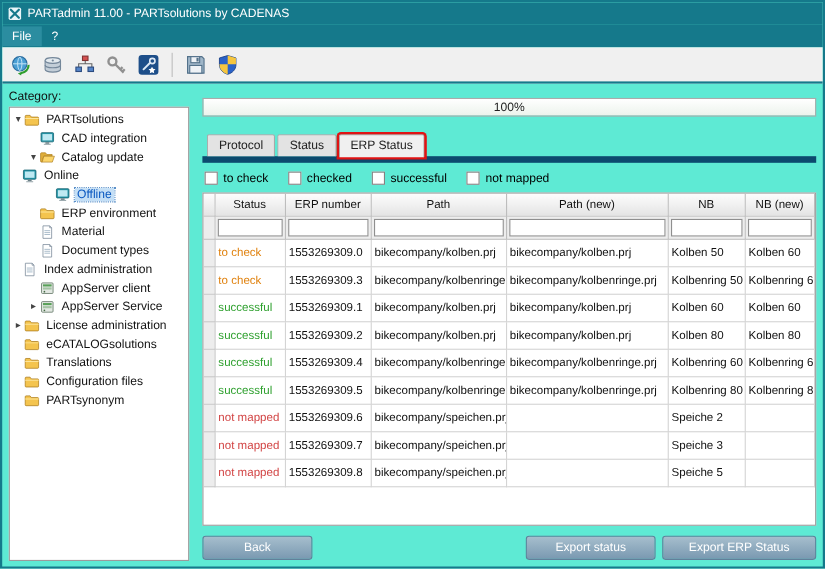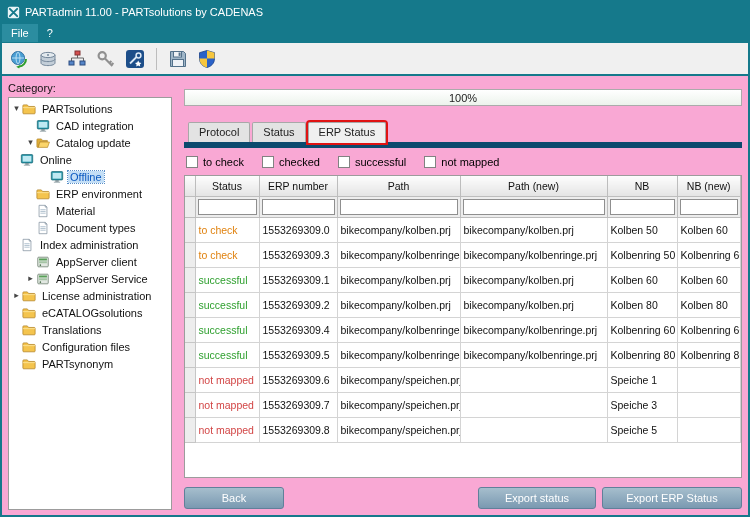--- a/index.html
+++ b/index.html
@@ -1,17 +1,17 @@
 <!DOCTYPE html>
 <html><head>
 <meta charset="utf-8">
 <style>
   * { margin:0; padding:0; box-sizing:border-box; }
   body { font-family:"Liberation Sans", sans-serif; font-size:11px; background:#fff; }
-  .window { width:750px; height:517px; border:2px solid #15798b; background:#f9a8d4; display:flex; flex-direction:column; overflow:hidden; }
+  .window { width:750px; height:517px; border:2px solid #15798b; background:#5eead4; display:flex; flex-direction:column; overflow:hidden; }
 
   
   .titlebar { height:20px; background:#15798b; color:#fff; display:flex; align-items:center; gap:5px; padding:0 5px; flex:none; }
   .titlebar .app-icon svg { width:13px; height:13px; display:block; }
   .menubar { height:21px; background:#15798b; color:#fff; display:flex; align-items:center; flex:none; }
   .menu-item { padding:3px 9px; cursor:default; }
   .menu-item.hl { background:#2b8da0; }
 
   
   .toolbar { height:33px; background:#f0f0f0; border-bottom:2px solid #15798b; display:flex; align-items:center; padding:0 4px; gap:3px; flex:none; }
@@ -441,21 +441,21 @@
                   <td>bikecompany/kolbenringe.prj</td>
                   <td>Kolbenring 80</td>
                   <td>Kolbenring 80</td>
                 </tr>
                 <tr>
                   <td class="rowhdr"></td>
                   <td style="color: rgb(210, 69, 69);">not mapped</td>
                   <td>1553269309.6</td>
                   <td>bikecompany/speichen.prj</td>
                   <td></td>
-                  <td>Speiche 1</td>
+                  <td>Speiche 2</td>
                   <td></td>
                 </tr>
                 <tr>
                   <td class="rowhdr"></td>
                   <td style="color: rgb(210, 69, 69);">not mapped</td>
                   <td>1553269309.7</td>
                   <td>bikecompany/speichen.prj</td>
                   <td></td>
                   <td>Speiche 3</td>
                   <td></td>

